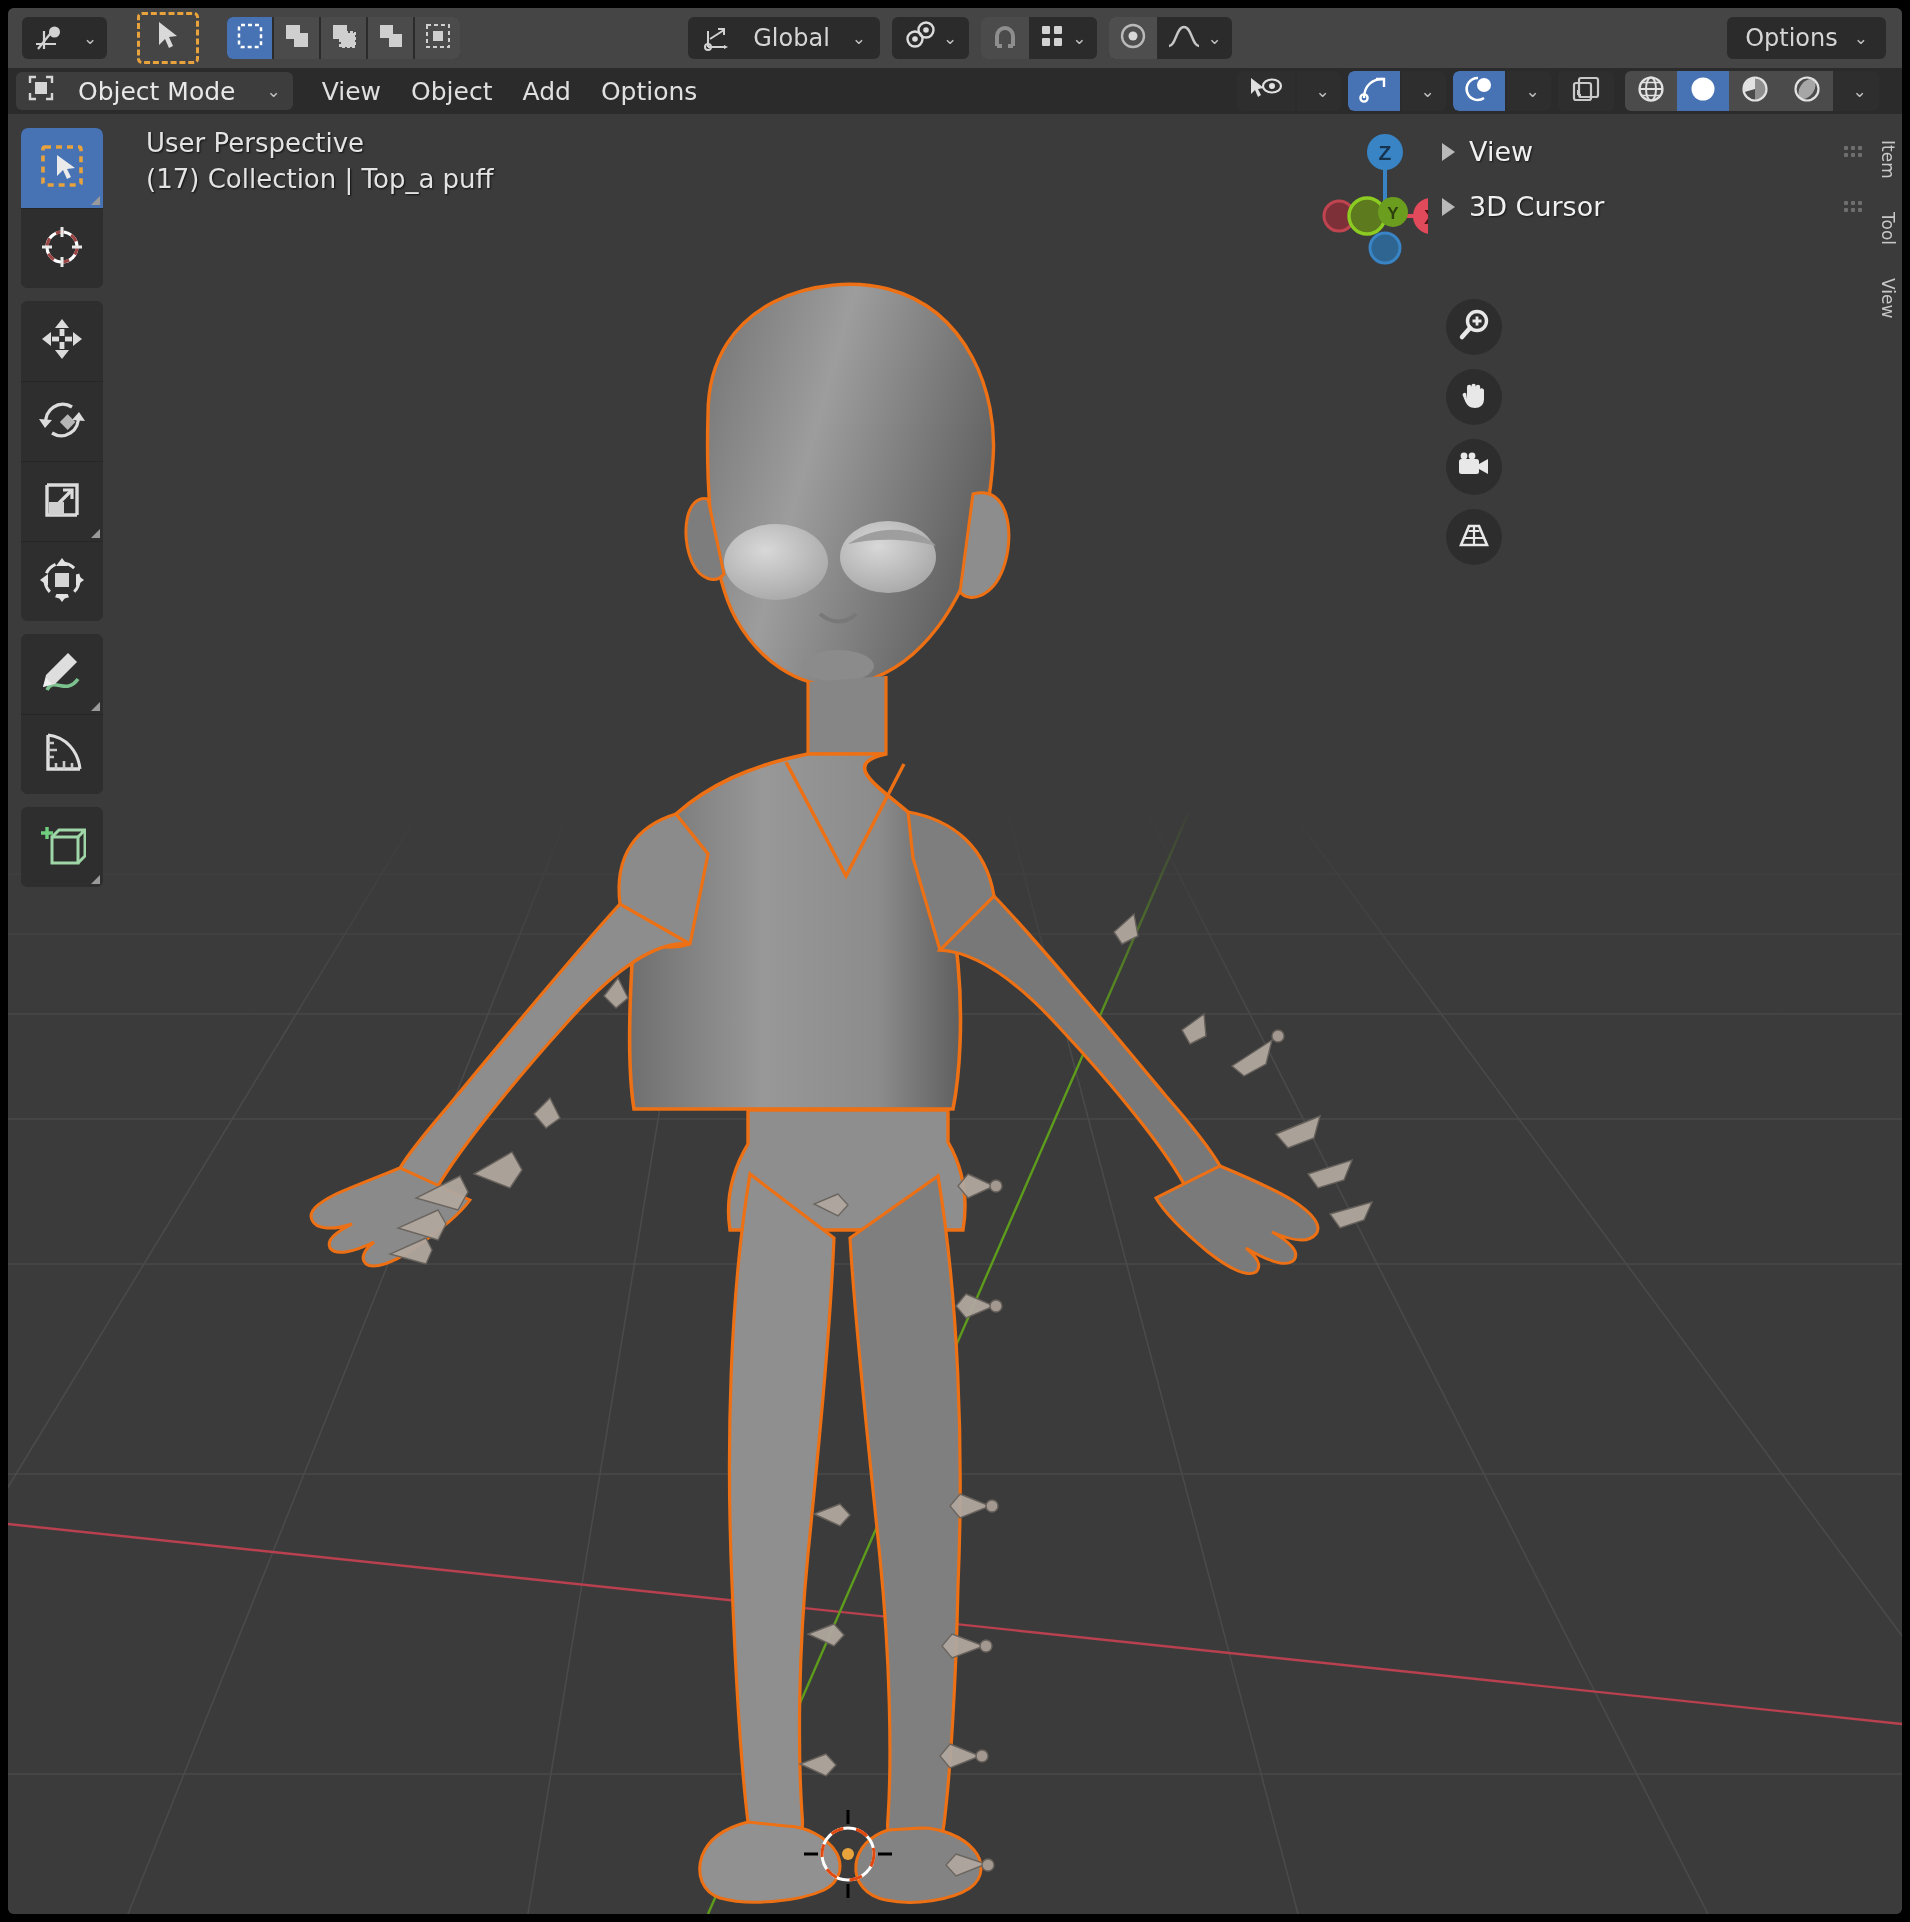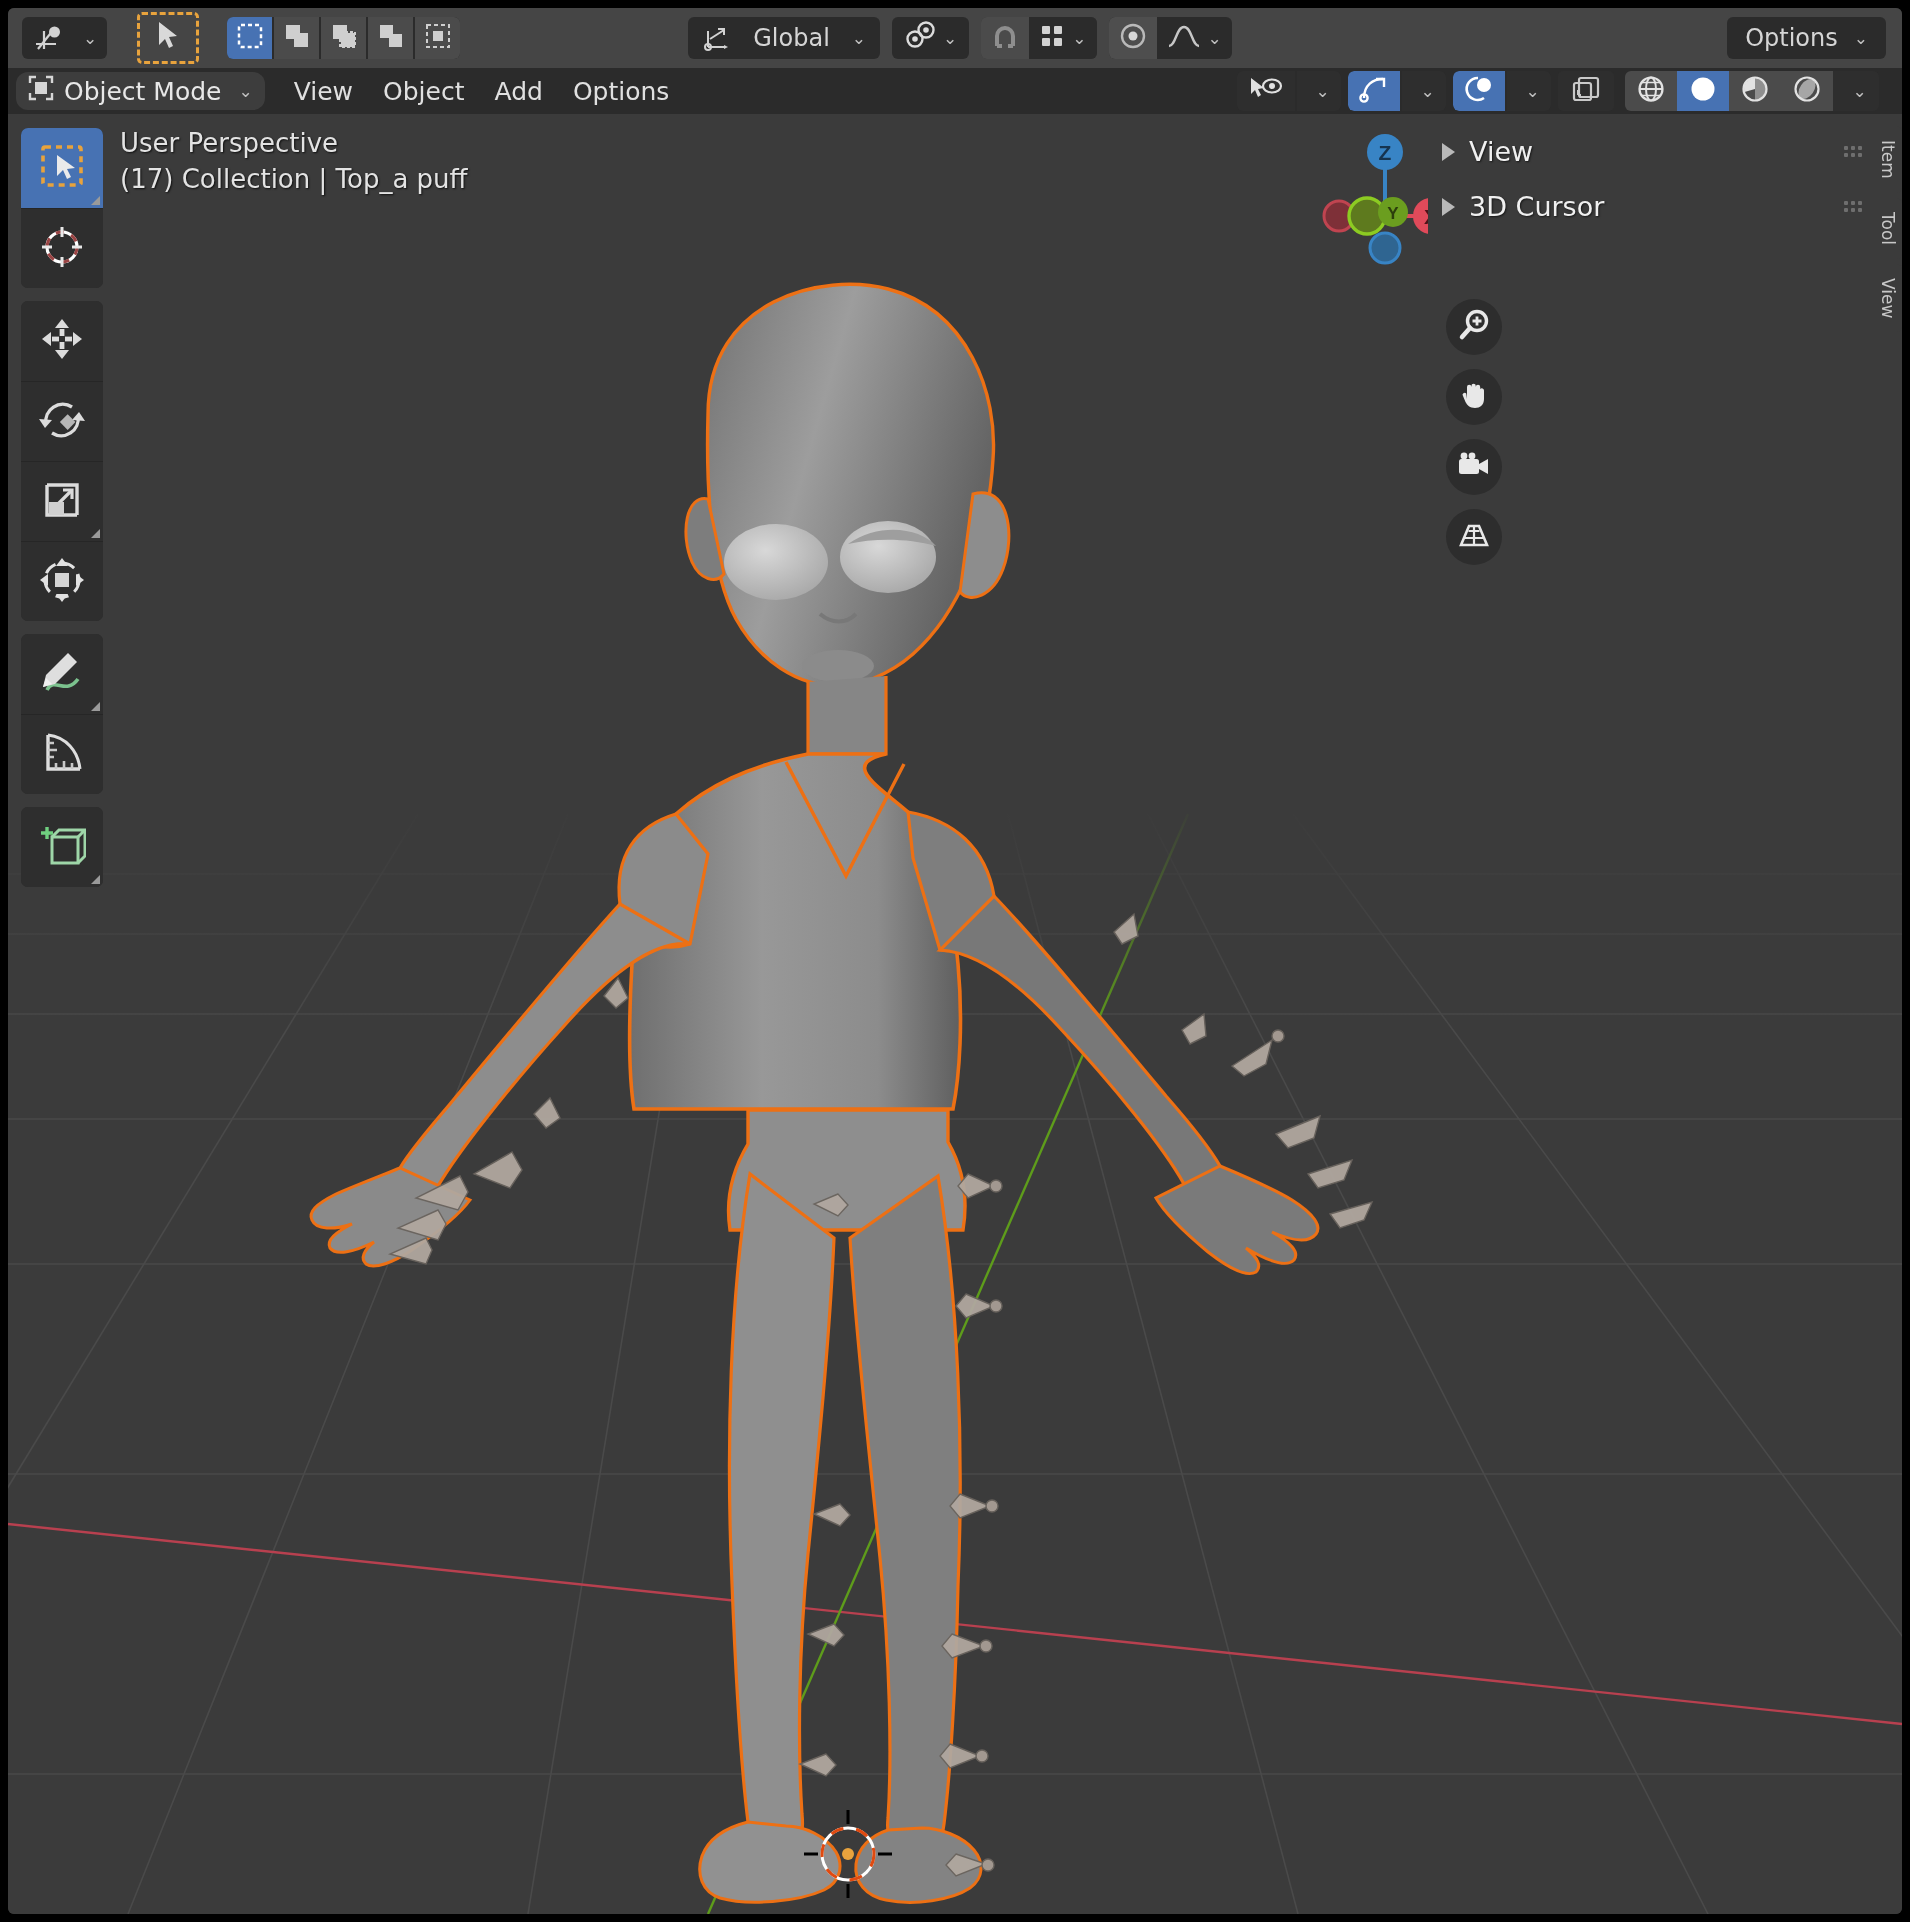--- a/index.html
+++ b/index.html
@@ -41,33 +41,33 @@
   .view-header {
     position:absolute; left:0; top:60px; width:100%; height:46px;
     background:#2b2b2b;
     display:flex; align-items:center; padding:0 8px;
   }
   .menu-item {
     color:#e0e0e0; font-size:25px; padding:6px 15px;
     border-radius:5px; white-space:nowrap;
   }
   .mode-sel {
-    display:flex; align-items:center; gap:10px;
-    background:#3d3d3d; border-radius:12px; height:38px;
+    display:flex; align-items:center; gap:24px;
+    background:#3d3d3d; border-radius:6px; height:38px;
     padding:0 12px; color:#e8e8e8; font-size:25px;
   }
 
   
   .viewport {
     position:absolute; left:0; top:106px; right:0; bottom:0;
     background:#3b3b3b;
     overflow:hidden;
   }
   .vp-text {
-    position:absolute; left:112px; top:12px;
+    position:absolute; left:138px; top:12px;
     color:#e3e3e3; font-size:26px; line-height:1.38;
     text-shadow:1px 1px 2px rgba(0,0,0,.75);
     pointer-events:none;
   }
 
   
   .floor { position:absolute; inset:0; }
 
   
   .toolbar {

